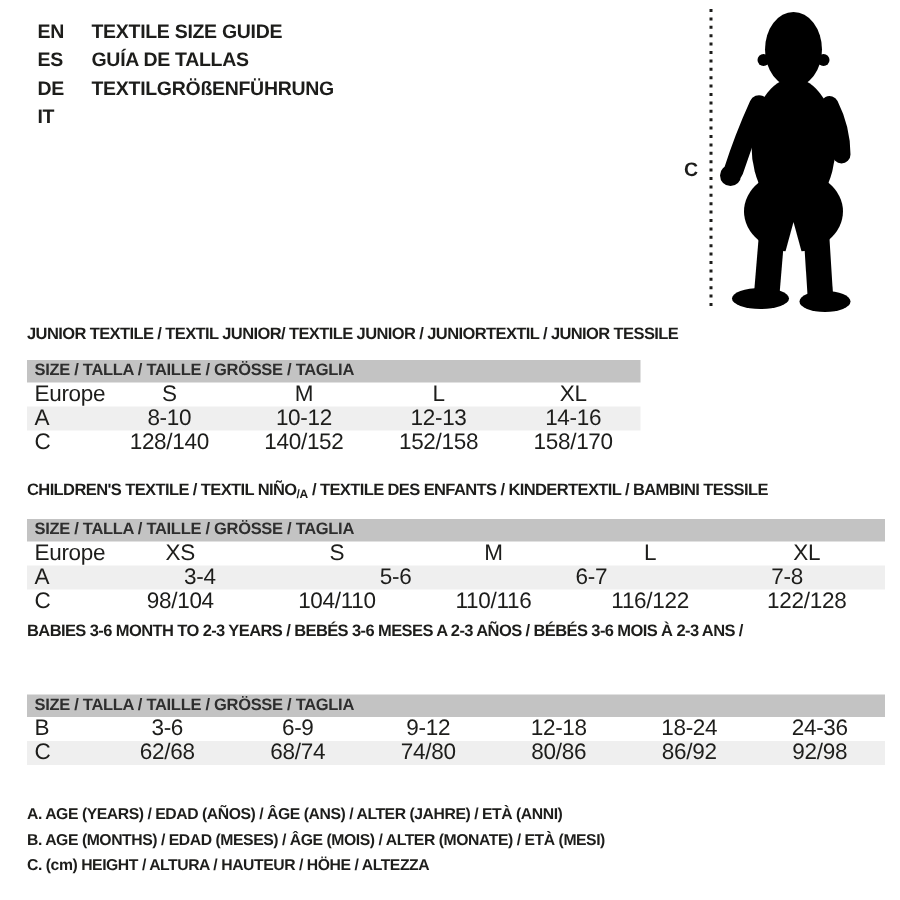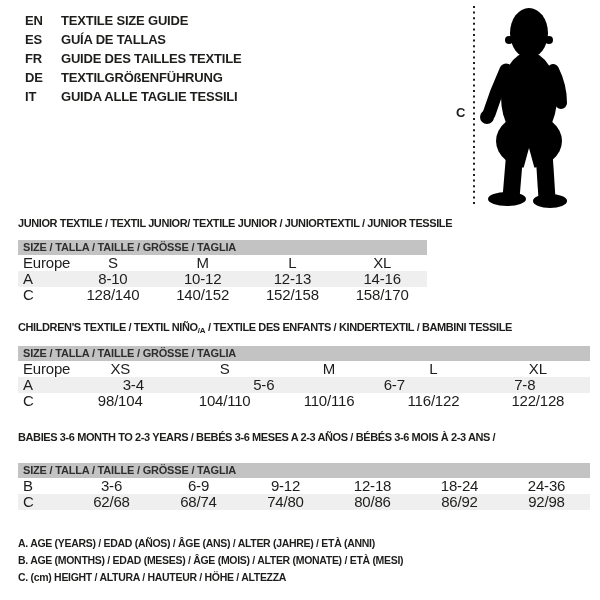--- a/index.html
+++ b/index.html
@@ -49,30 +49,25 @@
   <div class="langs">
     <div class="lang-row">
       <span class="lang-code">EN</span>
       <span class="lang-label">TEXTILE SIZE GUIDE</span>
     </div>
     <div class="lang-row">
       <span class="lang-code">ES</span>
       <span class="lang-label">GUÍA DE TALLAS</span>
     </div>
     <div class="lang-row">
-      <span class="lang-code">FR</span>
-      <span class="lang-label">GUIDE DES TAILLES TEXTILE</span>
-    </div>
-    <div class="lang-row">
       <span class="lang-code">DE</span>
       <span class="lang-label">TEXTILGRÖßENFÜHRUNG</span>
     </div>
     <div class="lang-row">
       <span class="lang-code">IT</span>
-      <span class="lang-label">GUIDA ALLE TAGLIE TESSILI</span>
     </div>
   </div>
 
   <div class="figure">
     <svg width="160" height="220" viewBox="0 0 160 220">
       <line x1="34" y1="6" x2="34" y2="207" stroke="#1d1d1b" stroke-width="2" stroke-dasharray="2 3.6"></line>
       <g fill="#000000">
         <ellipse cx="89" cy="33" rx="19" ry="25"></ellipse>
         <circle cx="69" cy="40" r="4"></circle>
         <circle cx="109" cy="40" r="4"></circle>
@@ -138,21 +133,21 @@
     <div class="trow">
       <span class="tlabel">C</span>
       <span class="tcell">98/104</span>
       <span class="tcell">104/110</span>
       <span class="tcell">110/116</span>
       <span class="tcell">116/122</span>
       <span class="tcell">122/128</span>
     </div>
   </div>
 
-  <div class="section-title" style="top:430px">
+  <div class="section-title" style="top:414px">
     <div>BABIES 3-6 MONTH TO 2-3 YEARS / BEBÉS 3-6 MESES A 2-3 AÑOS / BÉBÉS 3-6 MOIS À 2-3 ANS /</div>
   </div>
   <div class="size-table" style="top:463px; width:572px">
     <div class="size-bar">SIZE / TALLA / TAILLE / GRÖSSE / TAGLIA</div>
     <div class="trow">
       <span class="tlabel">B</span>
       <span class="tcell">3-6</span>
       <span class="tcell">6-9</span>
       <span class="tcell">9-12</span>
       <span class="tcell">12-18</span>

